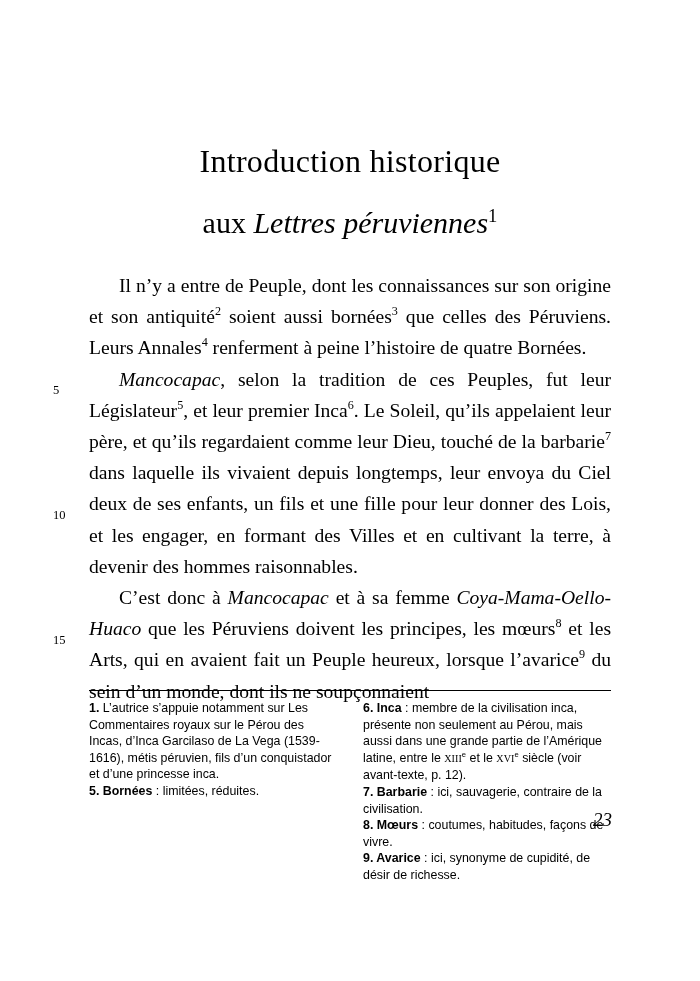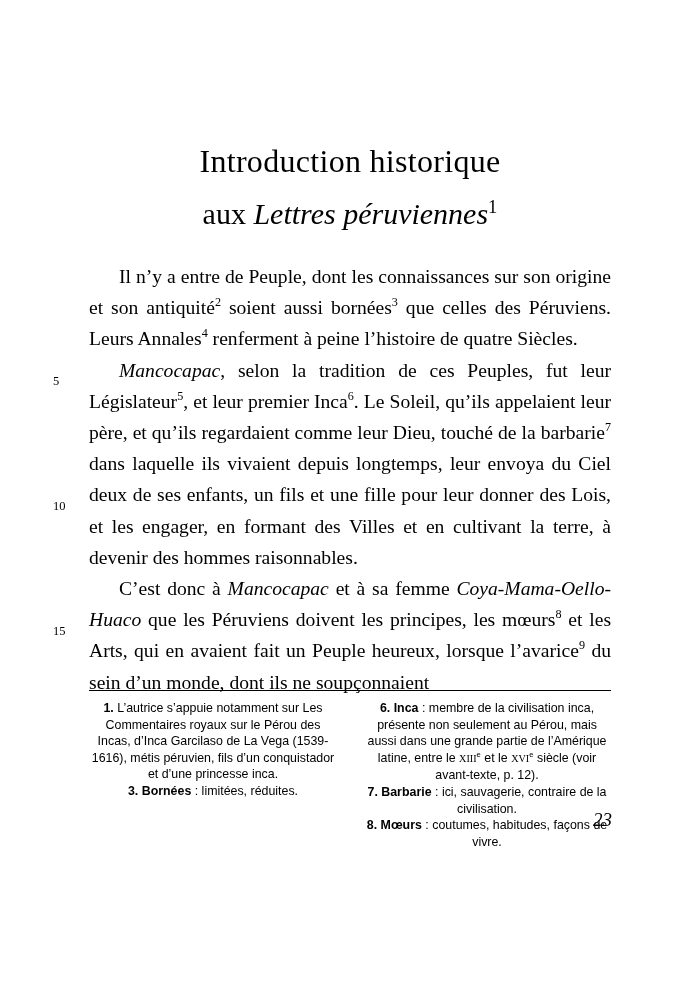--- a/index.html
+++ b/index.html
@@ -26,21 +26,21 @@
     margin-top: 140px;
   }
   .title-line1 {
     font-size: 32px;
     line-height: 42px;
     letter-spacing: 0.3px;
   }
   .title-line2 {
     font-size: 30px;
     line-height: 42px;
-    margin-top: 11px;
+    margin-top: 20px;
   }
   .title-line2 .italic {
     font-style: italic;
   }
   sup.note {
     font-size: 0.62em;
     vertical-align: super;
     line-height: 0;
   }
   .body-block {
@@ -78,21 +78,20 @@
   }
   .fn-cols {
     display: flex;
     gap: 26px;
     font-family: "Liberation Sans", sans-serif;
     font-size: 12.4px;
     line-height: 16.6px;
   }
   .fn-col {
     width: 248px;
-    text-align: center;
   }
   .fn-item {
     margin: 0 0 0 0;
   }
   .fn-item b { font-weight: bold; }
   .smallcaps {
     font-size: 0.82em;
     font-family: Liberation Serif, serif;
   }
   .folio {
@@ -114,34 +113,35 @@
     <div class="title-line2">
       <span>aux </span><span class="italic">Lettres péruviennes</span><sup class="note">1</sup>
     </div>
   </div>
 
   <div class="body-block">
     <span class="linenum" style="top:113px">5</span>
     <span class="linenum" style="top:238px">10</span>
     <span class="linenum" style="top:363px">15</span>
 
-    <p class="para" id="p1"><span>Il n’y a entre de Peuple, dont les connaissances sur son origine et son antiquité</span><sup class="note">2</sup><span> soient aussi bornées</span><sup class="note">3</sup><span> que celles des Péruviens. Leurs Annales</span><sup class="note">4</sup><span> renferment à peine l’histoire de quatre Siècles.</span></p>
+    <p class="para" id="p1"><span>Il n’y a entre de Peuple, dont les connaissances sur son origine et son antiquité</span><sup class="note">2</sup><span> soient aussi bornées</span><sup class="note">3</sup><span> que celles des Péruviens. Leurs Annales</span><sup class="note">4</sup><span> renferment à peine l’histoire de quatre Bornées.</span></p>
     <p class="para" id="p2"><span class="italic">Mancocapac</span><span>, selon la tradition de ces Peuples, fut leur Législateur</span><sup class="note">5</sup><span>, et leur premier Inca</span><sup class="note">6</sup><span>. Le Soleil, qu’ils appelaient leur père, et qu’ils regardaient comme leur Dieu, touché de la barbarie</span><sup class="note">7</sup><span> dans laquelle ils vivaient depuis longtemps, leur envoya du Ciel deux de ses enfants, un fils et une fille pour leur donner des Lois, et les engager, en formant des Villes et en cultivant la terre, à devenir des hommes raisonnables.</span></p>
     <p class="para" id="p3"><span>C’est donc à </span><span class="italic">Mancocapac</span><span> et à sa femme </span><span class="italic">Coya-Mama-Oello-Huaco</span><span> que les Péruviens doivent les principes, les mœurs</span><sup class="note">8</sup><span> et les Arts, qui en avaient fait un Peuple heureux, lorsque l’avarice</span><sup class="note">9</sup><span> du sein d’un monde, dont ils ne soupçonnaient</span></p>
   </div>
 
   <div class="footnotes">
     <div class="fn-rule"></div>
     <div class="fn-cols">
       <div class="fn-col" id="fn-left">
           <p class="fn-item"><b>1.</b><span> L’autrice s’appuie notamment sur </span><span class="italic">Les Commentaires royaux sur le Pérou des Incas</span><span>, d’Inca Garcilaso de La Vega (1539-1616), métis péruvien, fils d’un conquistador et d’une princesse inca.</span></p>
-          <p class="fn-item"><b>3. Bornées</b><span> : limitées, réduites.</span></p>
+          <p class="fn-item"><b>5. Bornées</b><span> : limitées, réduites.</span></p>
         </div>
       <div class="fn-col" id="fn-right">
           <p class="fn-item"><b>6. Inca</b><span> : membre de la civilisation inca, présente non seulement au Pérou, mais aussi dans une grande partie de l’Amérique latine, entre le </span><span class="smallcaps">XIII</span><sup class="note">e</sup><span> et le </span><span class="smallcaps">XVI</span><sup class="note">e</sup><span> siècle (voir avant-texte, p. 12).</span></p>
           <p class="fn-item"><b>7. Barbarie</b><span> : ici, sauvagerie, contraire de la civilisation.</span></p>
           <p class="fn-item"><b>8. Mœurs</b><span> : coutumes, habitudes, façons de vivre.</span></p>
+          <p class="fn-item"><b>9. Avarice</b><span> : ici, synonyme de cupidité, de désir de richesse.</span></p>
         </div>
     </div>
   </div>
 
   <div class="folio">23</div>
 </div>
 
 </body></html>

